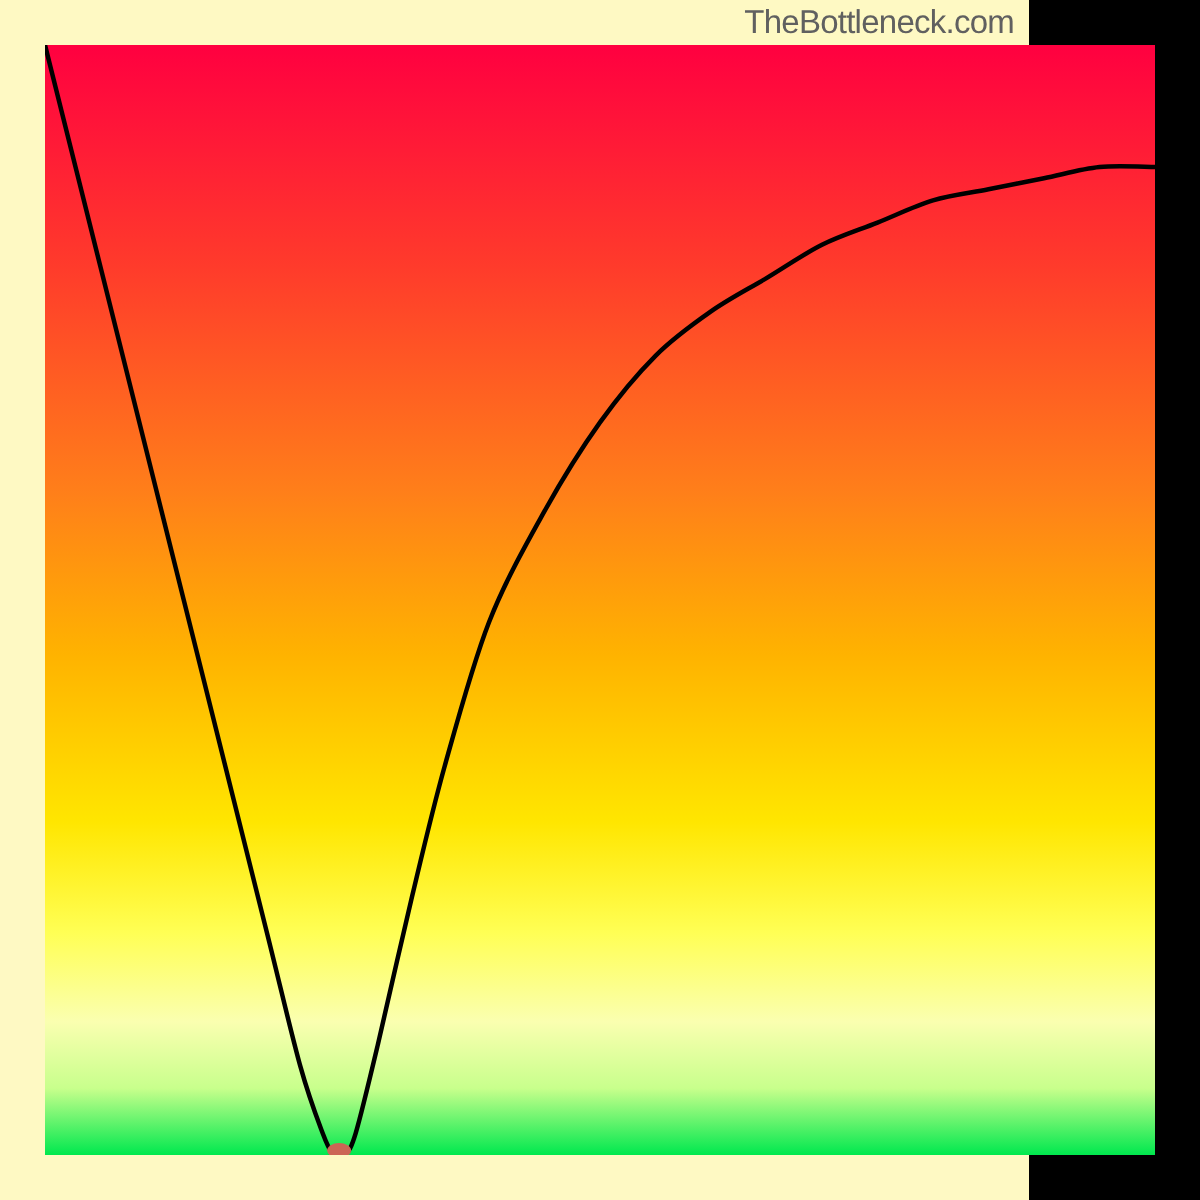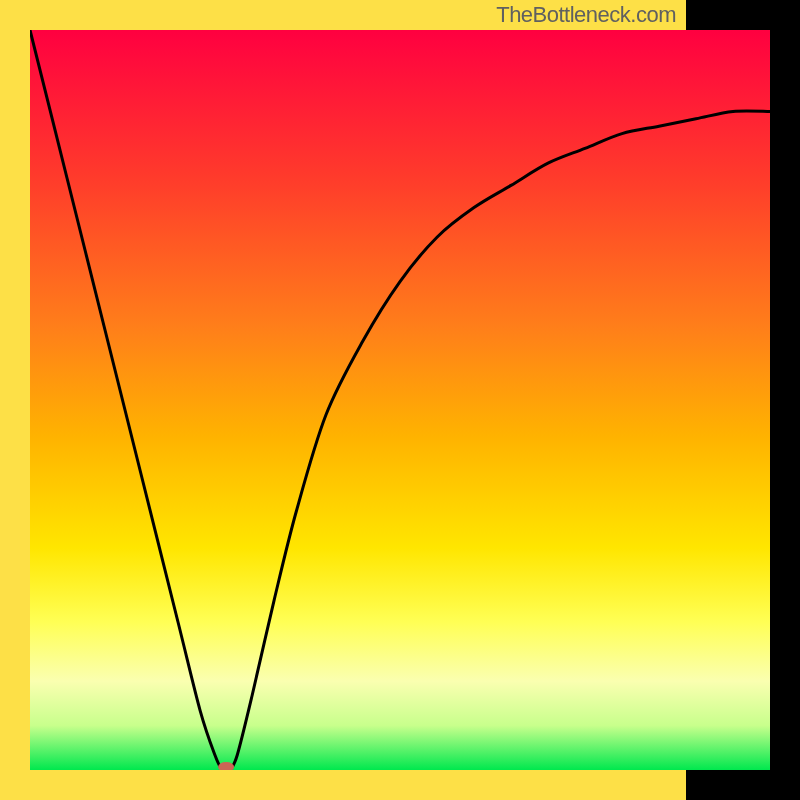--- a/index.html
+++ b/index.html
@@ -8,21 +8,21 @@
     width: 800px;
     height: 800px;
     overflow: hidden;
     background: #000000;
     font-family: Arial, Helvetica, sans-serif;
   }
   .outer {
     position: relative;
     width: 686px;
     height: 800px;
-    background: #fde047;
+    background: #fef9c3;
   }
   .attribution {
     position: absolute;
     top: 2px;
     right: 10px;
     color: #606060;
     font-size: 22px;
     font-weight: 400;
     z-index: 10;
     letter-spacing: -0.5px;

